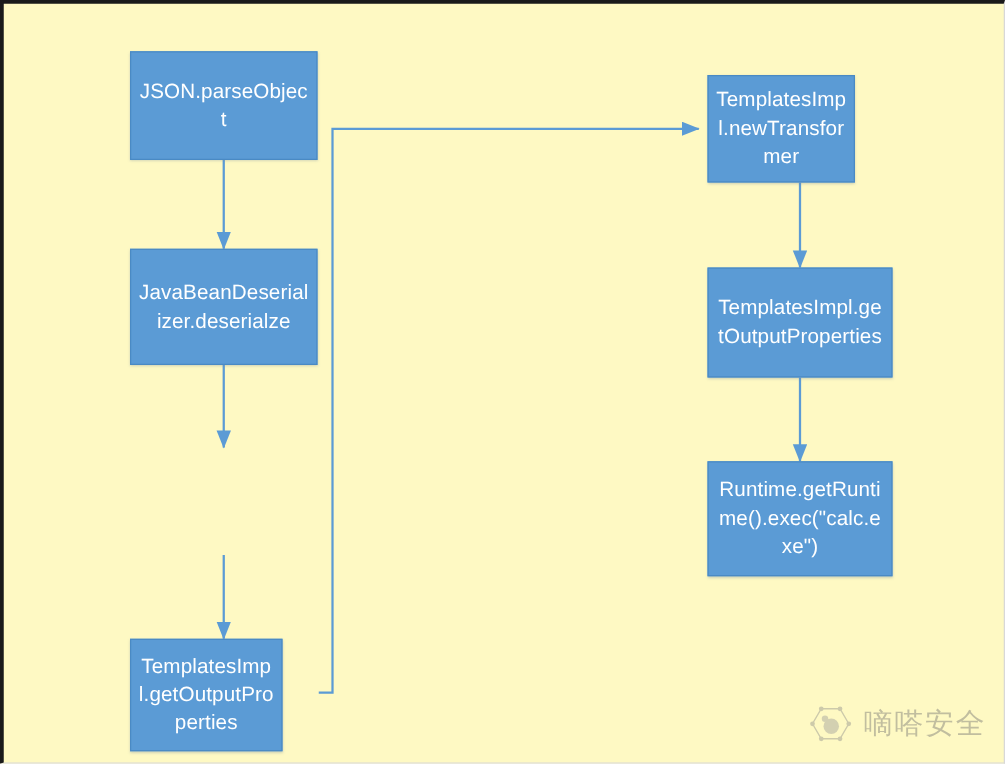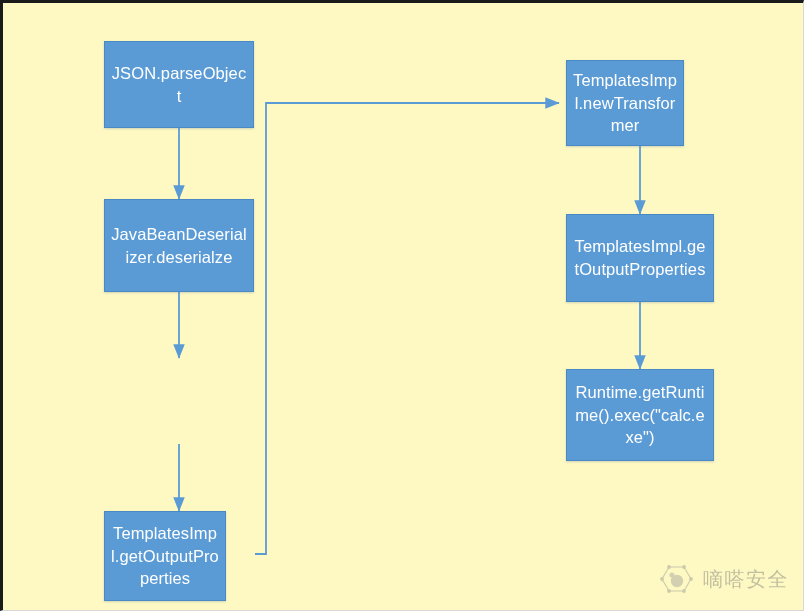--- a/index.html
+++ b/index.html
@@ -59,21 +59,21 @@
   .watermark {
     position: absolute;
     right: 14px;
     bottom: 16px;
     display: flex;
     align-items: center;
     gap: 9px;
     opacity: 0.42;
   }
   .watermark-text {
-    font-size: 20px;
+    font-size: 23px;
     color: #6e6e6e;
     letter-spacing: 1.5px;
     white-space: nowrap;
   }
   .watermark-mark {
     width: 34px;
     height: 30px;
     display: block;
   }
 </style>

